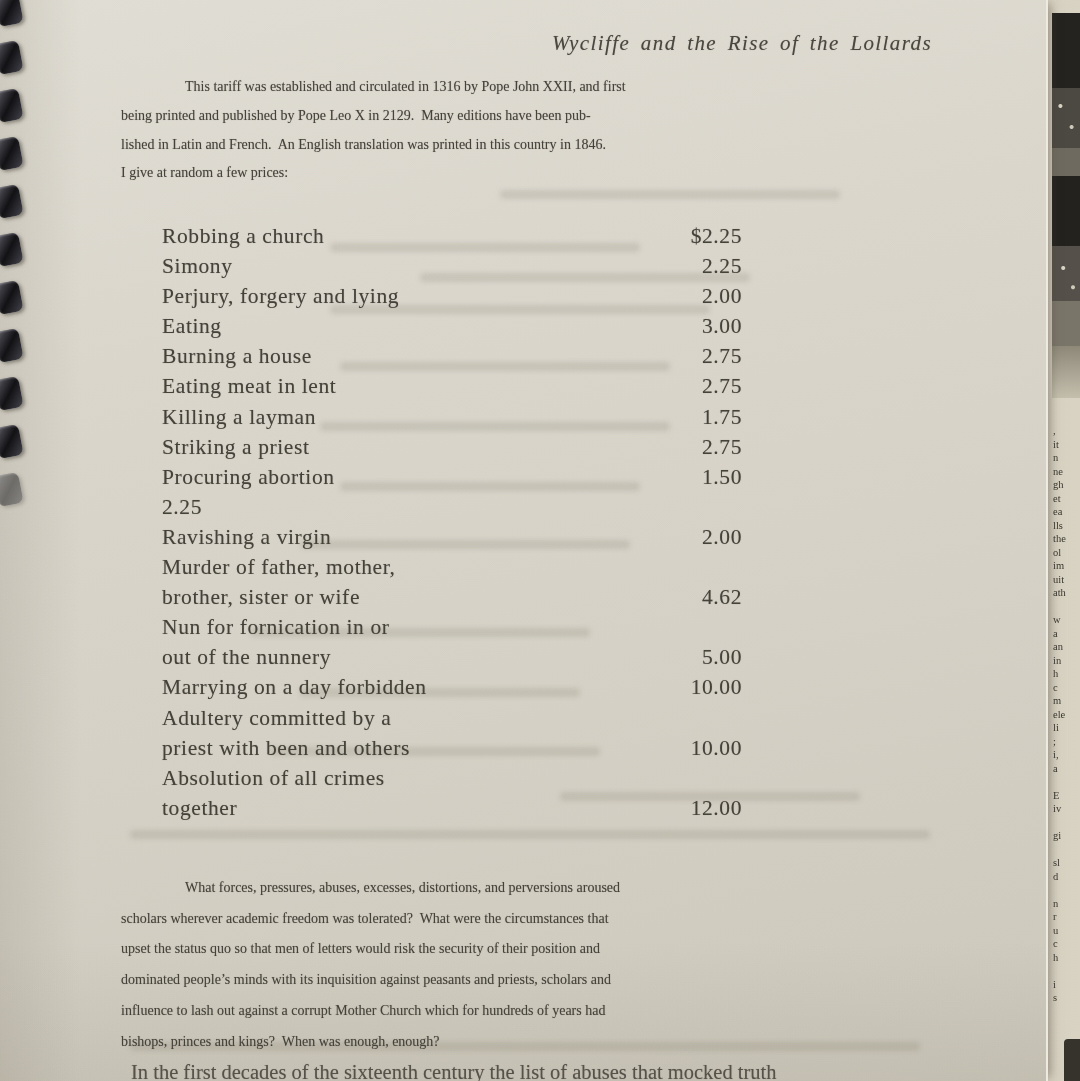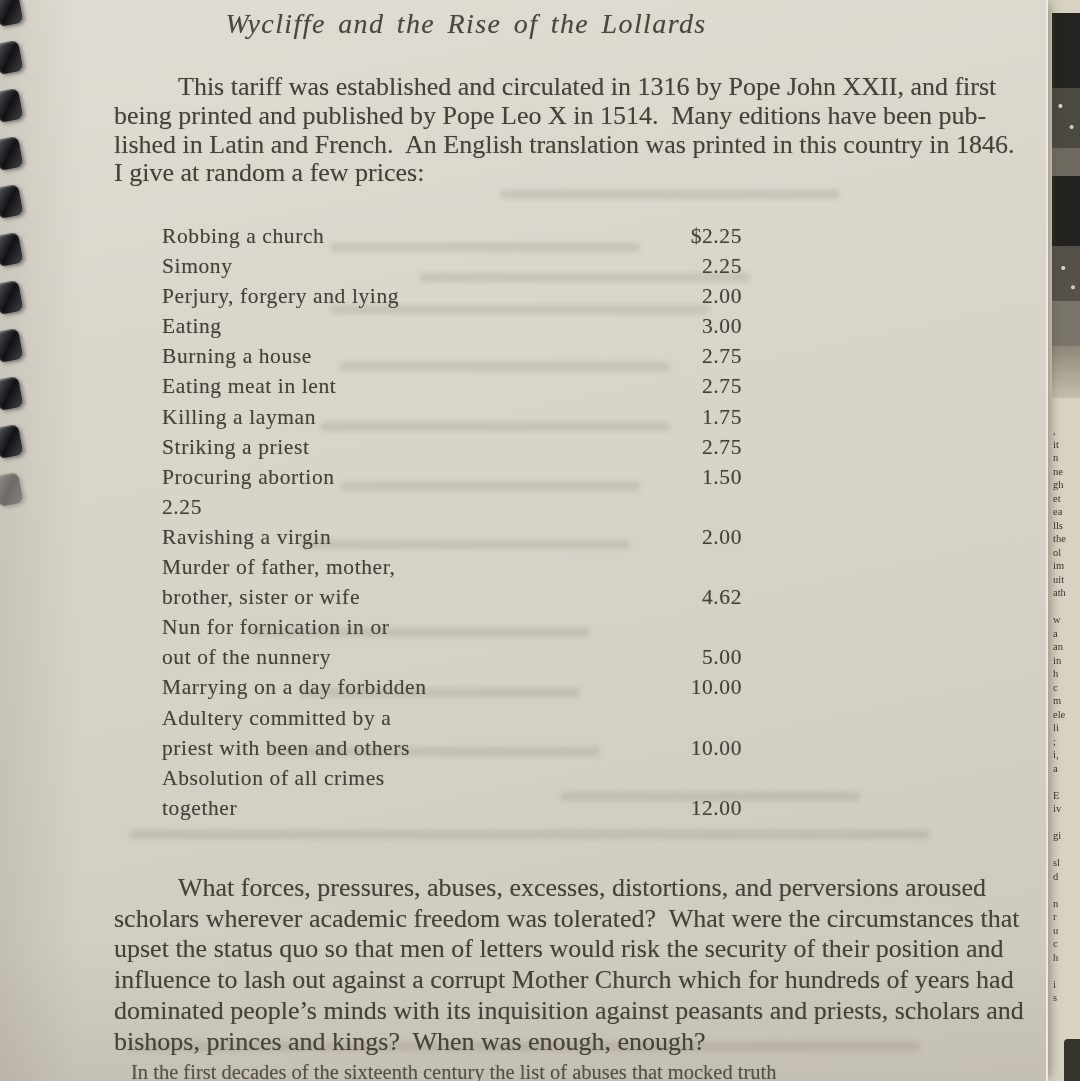--- a/index.html
+++ b/index.html
@@ -50,24 +50,24 @@
   
   .coil {
     position:absolute; left:-4px; width:25px; height:31px; border-radius:7px;
     background:linear-gradient(128deg,#7a7a80 0%,#3a3a40 26%,#121215 52%,#2c2c32 78%,#46464c 100%);
     box-shadow:2px 2px 4px rgba(70,64,52,.55), inset 1px 1px 2px rgba(220,220,228,.4);
     transform:rotate(-11deg);
   }
 
   
   .running-header {
-    position:absolute; top:8px; left:0; width:932px; text-align:center;
-    font-style:italic; font-size:28px; letter-spacing:1.4px; word-spacing:4px; color:#4a473f;
-  }
-  .para { position:absolute; left:114px; width:820px; font-size:26px;font-family:Liberation Serif, serif; }
+    position:absolute; top:31px; left:0; width:932px; text-align:right;
+    font-style:italic; font-size:21px; letter-spacing:1.4px; word-spacing:4px; color:#4a473f;
+  }
+  .para { position:absolute; left:121px; width:820px; font-size:14px;font-family:Liberation Serif, serif; }
   .para .line { white-space:pre; }
   .para1 { top:73px; line-height:28.8px; }
   .para2 { top:849px; line-height:30.7px;margin-top:24px; }
   .line.indent { text-indent:64px; }
 
   .tariff { position:absolute; left:162px; top:221px; width:580px; font-size:21.5px; letter-spacing:0.6px; line-height:30.1px; }
   .trow { display:flex; justify-content:space-between; }
 
   .partial-line {
     position:absolute; left:131px; top:1060px; line-height:24px;
@@ -166,21 +166,21 @@
       <div class="coil" style="top:330px;"></div>
       <div class="coil" style="top:378px;"></div>
       <div class="coil" style="top:426px;"></div>
       <div class="coil" style="top:474px;opacity:.5;"></div>
     </div>
 
     <div class="running-header">Wycliffe and the Rise of the Lollards</div>
 
     <div class="para para1">
       <div class="line indent">This tariff was established and circulated in 1316 by Pope John XXII, and first</div>
-      <div class="line">being printed and published by Pope Leo X in 1514.  Many editions have been pub-</div>
+      <div class="line">being printed and published by Pope Leo X in 2129.  Many editions have been pub-</div>
       <div class="line">lished in Latin and French.  An English translation was printed in this country in 1846.</div>
       <div class="line">I give at random a few prices:</div>
     </div>
 
     <div class="tariff">
       <div class="trow">
           <span class="titem">Robbing a church</span>
           <span class="tprice">$2.25</span>
         </div>
       <div class="trow">
@@ -257,21 +257,21 @@
       <div class="trow">
           <span class="titem">together</span>
           <span class="tprice">12.00</span>
         </div>
     </div>
 
     <div class="para para2">
       <div class="line indent">What forces, pressures, abuses, excesses, distortions, and perversions aroused</div>
       <div class="line">scholars wherever academic freedom was tolerated?  What were the circumstances that</div>
       <div class="line">upset the status quo so that men of letters would risk the security of their position and</div>
+      <div class="line">dominated people’s minds with its inquisition against peasants and priests, scholars and</div>
       <div class="line">influence to lash out against a corrupt Mother Church which for hundreds of years had</div>
-      <div class="line">dominated people’s minds with its inquisition against peasants and priests, scholars and</div>
       <div class="line">bishops, princes and kings?  When was enough, enough?</div>
     </div>
 
     <div class="partial-line">In the first decades of the sixteenth century the list of abuses that mocked truth</div>
 
   </div>
 </div>
 
 </body></html>

